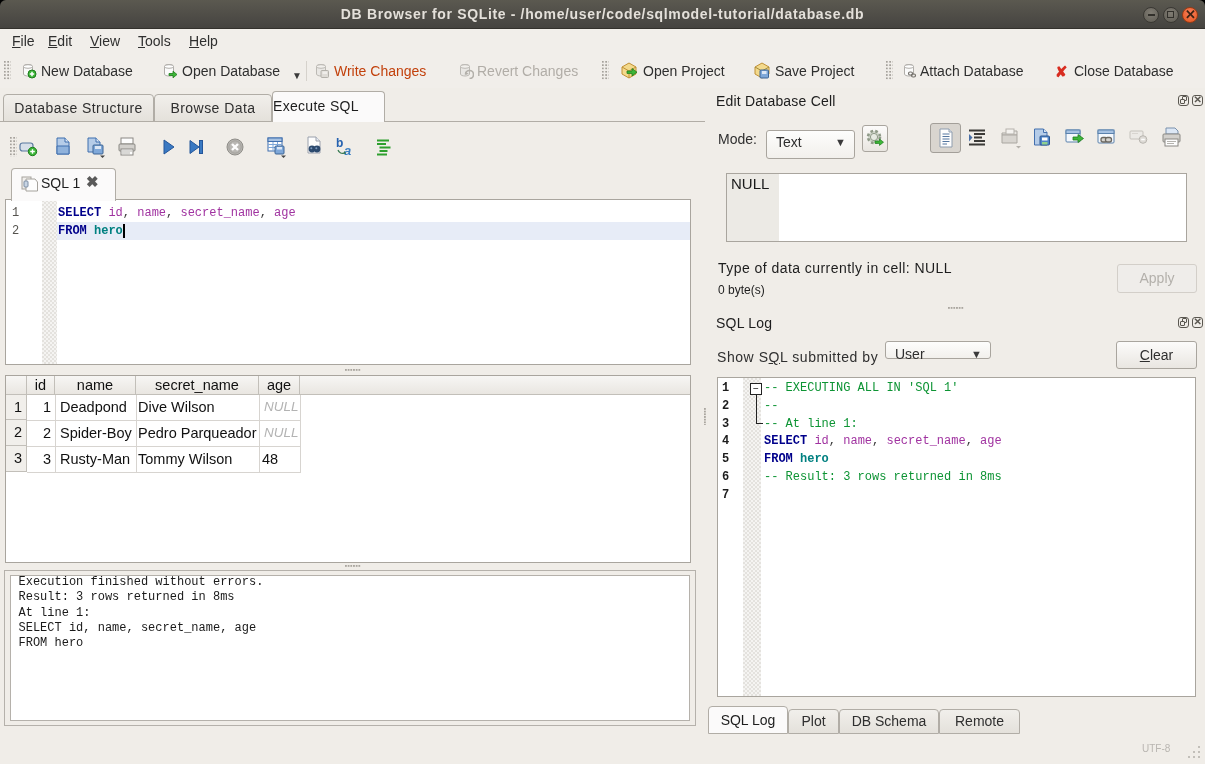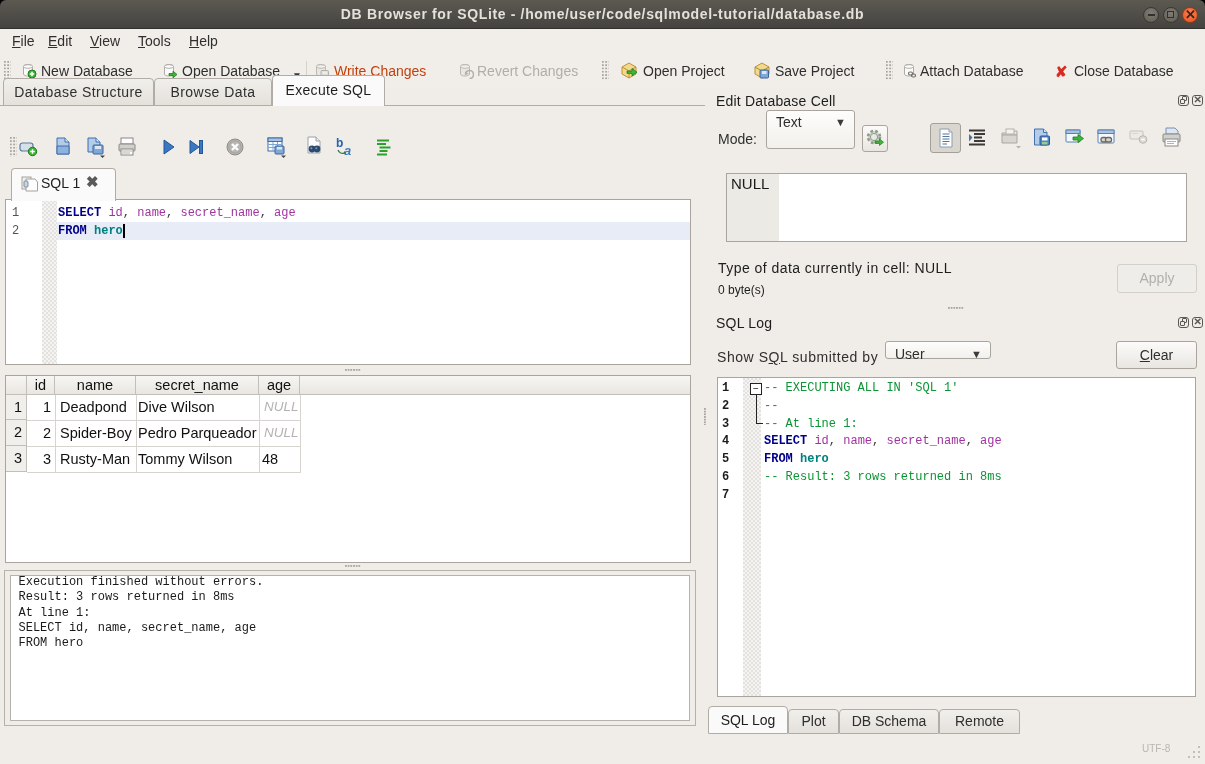--- a/index.html
+++ b/index.html
@@ -89,25 +89,25 @@
         <path d="M3.5 4.5c0-1.2 2-2 4.5-2s4.5.8 4.5 2v7.5c0 1.2-2 2-4.5 2s-4.5-.8-4.5-2z" fill="#fbfbfb" stroke="#b0ada9"></path>
         <ellipse cx="8" cy="4.5" rx="4.5" ry="1.8" fill="#ffffff" stroke="#b0ada9"></ellipse>
         <rect x="7.5" y="10" width="4" height="3" rx="1.5" fill="none" stroke="#74716b" stroke-width="1.2"></rect>
         <rect x="10.5" y="12" width="4" height="3" rx="1.5" fill="none" stroke="#74716b" stroke-width="1.2"></rect>
       </svg></span>
   <span class="abs" style="left:920px;top:10px">Attach Database</span>
   <span class="abs" style="left:1055px;top:10px;color:#d82c20;font-weight:bold;font-size:15px">✘</span>
   <span class="abs" style="left:1074px;top:10px">Close Database</span>
 </div>
 
-<div class="abs" style="left:0;top:72px;width:1082px;height:34px">
+<div class="abs" style="left:0;top:88px;width:1082px;height:34px">
   <div class="abs" style="left:0;top:33px;width:705px;height:1px;background:#b1ada6"></div>
   <div class="abs" style="left:3px;top:6px;width:151px;height:28px;background:linear-gradient(#f1efeb,#e4e1db);border:1px solid #b1ada6;border-radius:4px 4px 0 0;text-align:center;font-size:14px;color:#2f2f2f;line-height:27px;letter-spacing:.45px">Database Structure</div>
   <div class="abs" style="left:154px;top:6px;width:118px;height:28px;background:linear-gradient(#f1efeb,#e4e1db);border:1px solid #b1ada6;border-radius:4px 4px 0 0;text-align:center;font-size:14px;color:#2f2f2f;line-height:27px;letter-spacing:.45px">Browse Data</div>
-  <div class="abs" style="left:272px;top:3px;width:113px;height:31px;background:#fbfafa;border:1px solid #b1ada6;border-bottom:none;border-radius:4px 4px 0 0;text-align:center;font-size:14px;color:#1d1d1d;line-height:29px;letter-spacing:.3px">Execute SQL</div>
+  <div class="abs" style="left:272px;top:3px;width:113px;height:31px;background:#fbfafa;border:1px solid #b1ada6;border-bottom:none;border-radius:4px 4px 0 0;font-size:14px;color:#1d1d1d;line-height:29px;letter-spacing:.3px">Execute SQL</div>
 </div>
 
 <div class="abs" id="sqltoolbar" style="left:0;top:133px;width:705px;height:28px">
   <div class="handle" style="left:10px;top:4px;height:20px"></div>
   <span class="abs" style="left:18px;top:4px"><svg width="20" height="20">
         <rect x="2" y="6" width="13" height="8" rx="2.5" fill="#d7dfe9" stroke="#5b7aa0" stroke-width="1.2"></rect>
         <circle cx="14.5" cy="14.5" r="4.2" fill="#3db639" stroke="#1e7c1c"></circle>
         <path d="M14.5 12.2v4.6M12.2 14.5h4.6" stroke="#fff" stroke-width="1.4"></path>
       </svg></span>
   <span class="abs" style="left:53px;top:3px"><svg width="20" height="20">
@@ -240,21 +240,21 @@
 
 <div class="abs" style="left:716px;top:93px;font-size:14px;color:#1d1d1d;letter-spacing:.2px">Edit Database Cell</div>
 <div class="dockbtn" style="left:1178px;top:95px">
     <span style="position:absolute;left:3px;top:0px;width:5px;height:5px;border:1.2px solid #5a5750;border-radius:1px"></span>
     <span style="position:absolute;left:0.5px;top:2.5px;width:5.5px;height:5.5px;border:1.2px solid #5a5750;background:#f0ede8;border-radius:1px"></span>
   </div>
 <div class="dockbtn" style="left:1192px;top:95px;text-align:center">
     <span style="position:absolute;left:0.5px;top:-2px;font-size:10px;font-weight:bold;color:#5a5750">✕</span>
   </div>
 <div class="abs" style="left:718px;top:131px;font-size:14px;color:#2f2f2f">Mode:</div>
-<div class="combo" style="left:766px;top:110px;width:89px;height:39px">
+<div class="combo" style="left:766px;top:130px;width:89px;height:29px">
   <span style="position:absolute;left:9px;top:3px">Text</span>
   <span style="position:absolute;right:8px;top:5px;font-size:11px;color:#3a3a3a">▼</span>
 </div>
 <div class="btn" style="left:862px;top:125px;width:26px;height:27px" id="ic-gearbtn">
     <svg width="20" height="20" style="position:absolute;left:2px;top:2px">
       <circle cx="9" cy="9" r="6" fill="#d2d8cd" stroke="#8f9a88" stroke-width="2.6" stroke-dasharray="2.6 2.2"></circle>
       <circle cx="9" cy="9" r="3.6" fill="#e6eae2" stroke="#8f9a88"></circle>
       <path d="M10 13h4.5v-2l4 3.2-4 3.2v-2H10z" fill="#3db639" stroke="#1e7c1c" stroke-width=".7"></path>
     </svg>
   </div>

